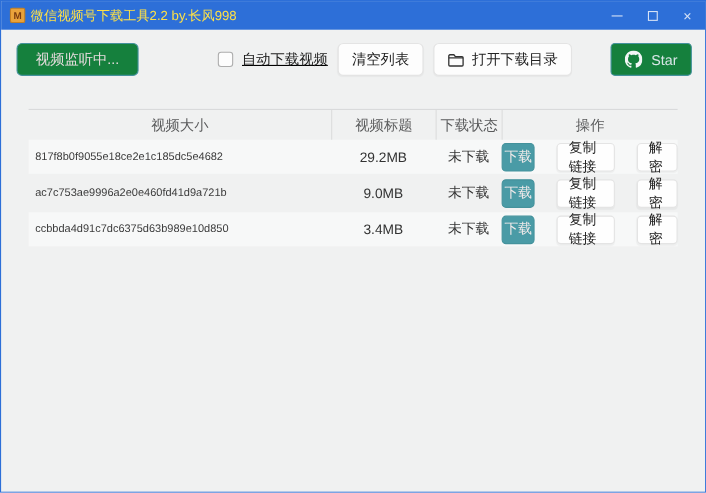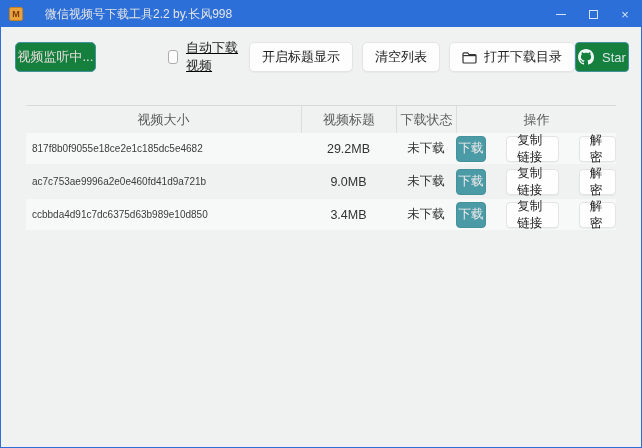--- a/index.html
+++ b/index.html
@@ -26,23 +26,23 @@
     width: 14px; height: 14px;
     background: #e9a23b;
     border: 1px solid #c47f22;
     border-radius: 2px;
     color: #7a3b10;
     font-size: 9px; font-weight: bold;
     display: flex; align-items: center; justify-content: center;
     flex: 0 0 auto;
   }
   .titlebar-text {
-    color: #e5e5e5;
+    color: #fde047;
     font-size: 12px;
-    margin-left: 22px;
+    margin-left: 5px;
     white-space: nowrap;
     text-align: right;
   }
   .win-controls { margin-left: auto; display: flex; height: 100%; }
   .win-btn {
     width: 32px; height: 100%;
     display: flex; align-items: center; justify-content: center;
     color: #d6e2f6; font-size: 13px;
     cursor: default;
   }
@@ -174,21 +174,20 @@
   </div>
 
   <div class="toolbar">
     <div class="btn btn-teal monitor-btn">视频监听中...</div>
 
     <div class="checkbox-group">
       <span class="checkbox"></span>
       <span class="checkbox-label">自动下载视频</span>
     </div>
 
-    <div class="btn btn-white tb-btn">开启标题显示</div>
 
     <div class="btn btn-white tb-btn">清空列表</div>
 
     <div class="btn btn-white tb-btn">
       <span class="folder-icon">
         <svg width="15" height="13" viewBox="0 0 15 13" fill="none" stroke="#333" stroke-width="1.2">
           <path d="M1 3.5 V11 a1 1 0 0 0 1 1 h11 a1 1 0 0 0 1 -1 V4.5 a1 1 0 0 0 -1 -1 H7 L5.6 1.8 H2 a1 1 0 0 0 -1 1 Z"></path>
           <path d="M1 4.6 H14"></path>
         </svg>
       </span>

